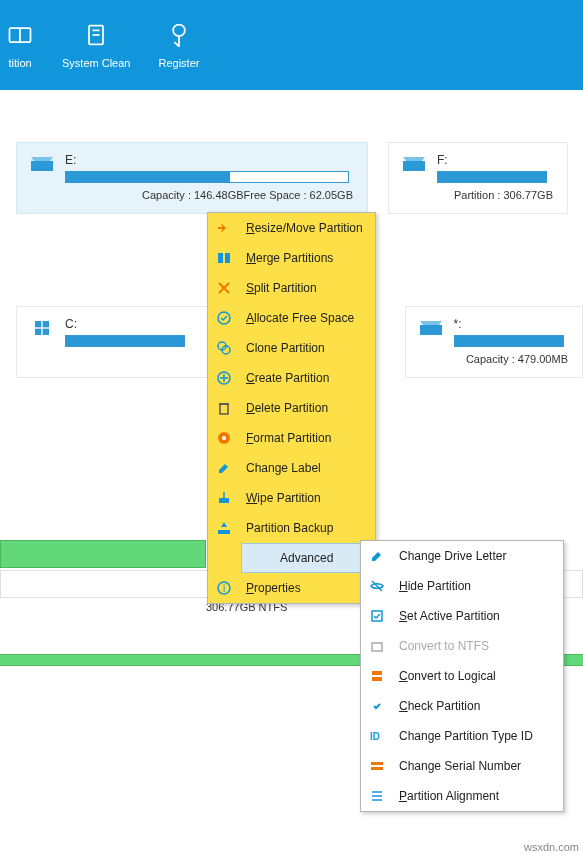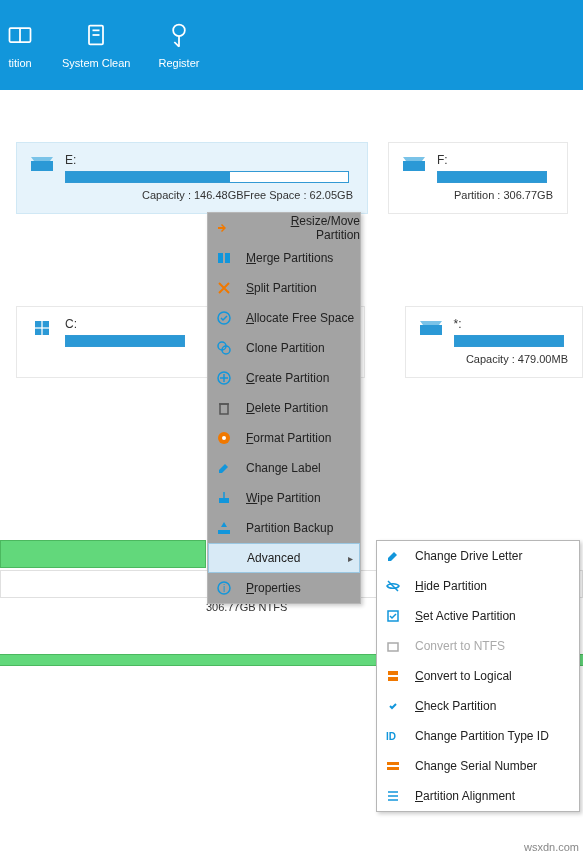--- a/index.html
+++ b/index.html
@@ -16,26 +16,26 @@
     .card-second-row { margin-top: 40px; }
     .card-inner { display: flex; align-items: flex-start; gap: 12px; }
     .drive-ic { width: 22px; height: 14px; margin-top: 4px; flex-shrink: 0; }
     .drive-letter { font-size: 12px; color: #333; margin-bottom: 4px; }
     .bar { width: 284px; height: 12px; background: #fff; border: 1px solid #3299d4; position: relative; margin-top: 2px; }
     .bar.small-w { width: 110px; }
     .bar-fill { height: 100%; background: #2b99d6; }
     .bar-fill.full { width: 100%; }
     .card-stats { display: flex; justify-content: flex-end; font-size: 11px; color: #333; margin-top: 6px; padding-left: 34px; }
     .card-stats.single { padding-left: 34px; }
-    .ctx { position: absolute; left: 207px; top: 212px; width: 154px; background: #a3a3a3; border: 1px solid #b6b6b6; box-shadow: 2px 2px 4px rgba(0,0,0,0.2); z-index: 10; text-align: right; }
+    .ctx { position: absolute; left: 207px; top: 212px; width: 169px; background: #fde047; border: 1px solid #b6b6b6; box-shadow: 2px 2px 4px rgba(0,0,0,0.2); z-index: 10; }
     .ctx-item { display: flex; align-items: center; height: 30px; font-size: 12px; color: #222; cursor: pointer; padding-left: 8px; position: relative; }
-    .ctx-item.hl { background: #d8eaf6; border: 1px solid #9ac7e2; }
+    .ctx-item.hl { background: #d8eaf6; border: 1px solid #9ac7e2; margin-left: 33px; }
     .ctx-ic { width: 16px; height: 16px; margin-right: 14px; flex-shrink: 0; display: flex; align-items: center; justify-content: center; }
     .ctx-item .arrow { position: absolute; right: 6px; top: 50%; transform: translateY(-50%); font-size: 10px; color: #555; }
-    .sub { position: absolute; left: 376px; top: 540px; width: 204px; background: #fff; border: 1px solid #b6b6b6; box-shadow: 2px 2px 4px rgba(0,0,0,0.2); z-index: 11; }
+    .sub { position: absolute; left: 360px; top: 540px; width: 204px; background: #fff; border: 1px solid #b6b6b6; box-shadow: 2px 2px 4px rgba(0,0,0,0.2); z-index: 11; }
     .sub-item { display: flex; align-items: center; height: 30px; font-size: 12px; color: #222; cursor: pointer; padding-left: 8px; }
     .sub-item.disabled { color: #aaa; cursor: default; }
     .sub-ic { width: 16px; height: 16px; margin-right: 14px; flex-shrink: 0; display: flex; align-items: center; justify-content: center; }
     .und { text-decoration: underline; }
     .diskrow { position: absolute; left: 0; top: 540px; width: 206px; height: 28px; background: #62d87b; border: 1px solid #4bb85f; }
     .disklabel { position: absolute; left: 206px; top: 601px; font-size: 11px; color: #333; }
     .diskrow2 { position: absolute; left: 0; top: 654px; width: 583px; height: 12px; background: #62d87b; border-top: 1px solid #4bb85f; border-bottom: 1px solid #4bb85f; }
     .watermark { position: absolute; right: 4px; bottom: 4px; font-size: 11px; color: #888; }
     .diskrow3 { position: absolute; left: 0; top: 570px; right: 0; height: 28px; border: 1px solid #e0e0e0; }
   </style>

